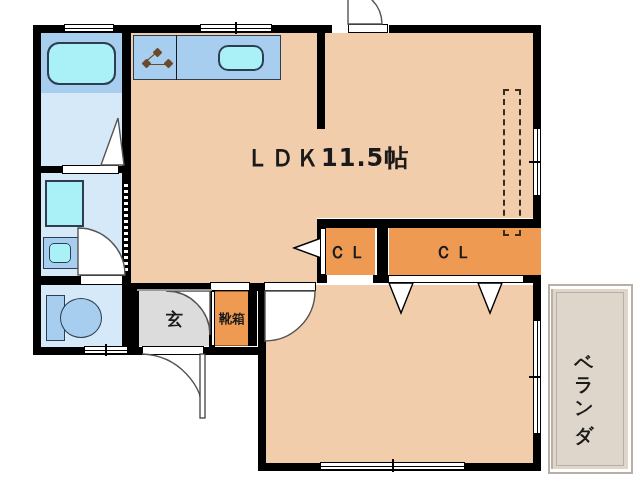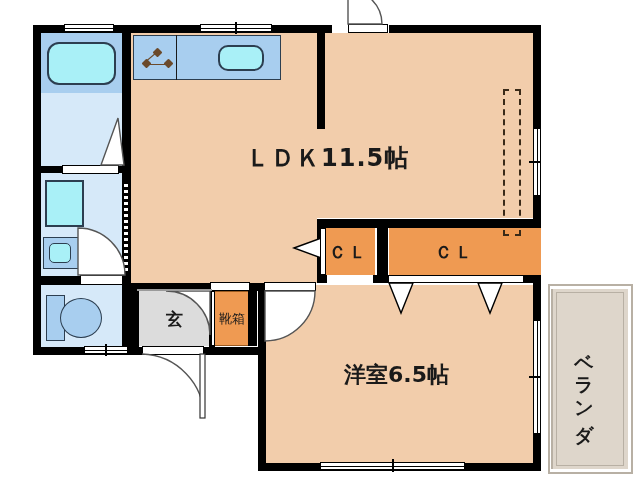--- a/index.html
+++ b/index.html
@@ -24,21 +24,21 @@
   .wall{background:#000000;}
   .thinline{background:#1a1a1a;}
 
   
   .lbl{position:absolute;color:#1a1a1a;white-space:nowrap;
        font-family:"DejaVu Sans","Liberation Sans",sans-serif;}
   .lbl-ldk{font-size:24px;font-weight:bold;letter-spacing:1px;}
   .lbl-room{font-size:22px;font-weight:bold;letter-spacing:0px;}
   .lbl-cl{font-size:17px;font-weight:bold;letter-spacing:3px;}
   .lbl-gen{font-size:17px;font-weight:bold;}
-  .lbl-shoe{font-size:13px;font-weight:normal;}
+  .lbl-shoe{font-size:13px;font-weight:bold;}
   .lbl-ver{font-size:19px;font-weight:bold;writing-mode:vertical-rl;
            text-orientation:upright;letter-spacing:2px;}
 
   
   .win{background:#ffffff;border:1px solid #000;}
   .win-h::after{content:"";position:absolute;left:0;right:0;top:50%;
       height:1px;background:#000;}
   .win-v::after{content:"";position:absolute;top:0;bottom:0;left:50%;
       width:1px;background:#000;}
   .winbar{position:absolute;background:#000;}
@@ -232,21 +232,20 @@
   <div class="abs win" style="left:388px;top:275px;width:136px;height:8px;"></div>
 
   <div class="abs" style="left:211px;top:291px;width:4px;height:55px;background:#fff;border:1px solid #000;"></div>
 
   <div class="abs" style="left:137px;top:289px;width:75px;height:1.5px;background:#9a9a9a;"></div>
 
   <div class="abs" style="left:551px;top:289px;width:2px;height:180px;background:#b8b0a4;"></div>
 
   <div class="lbl lbl-ldk" style="left:246px;top:142px;">ＬＤＫ11.5帖</div>
 
-  <div class="lbl lbl-room" style="left:344px;top:360px;">洋室6.5帖</div>
 
   <div class="lbl lbl-cl" style="left:329px;top:241px;">ＣＬ</div>
 
   <div class="lbl lbl-cl" style="left:435px;top:241px;">ＣＬ</div>
 
   <div class="lbl lbl-gen" style="left:166px;top:308px;">玄</div>
 
   <div class="lbl lbl-shoe" style="left:219px;top:310px;">靴箱</div>
 
   <div class="lbl lbl-ver" style="left:572px;top:340px;">ベランダ</div>

